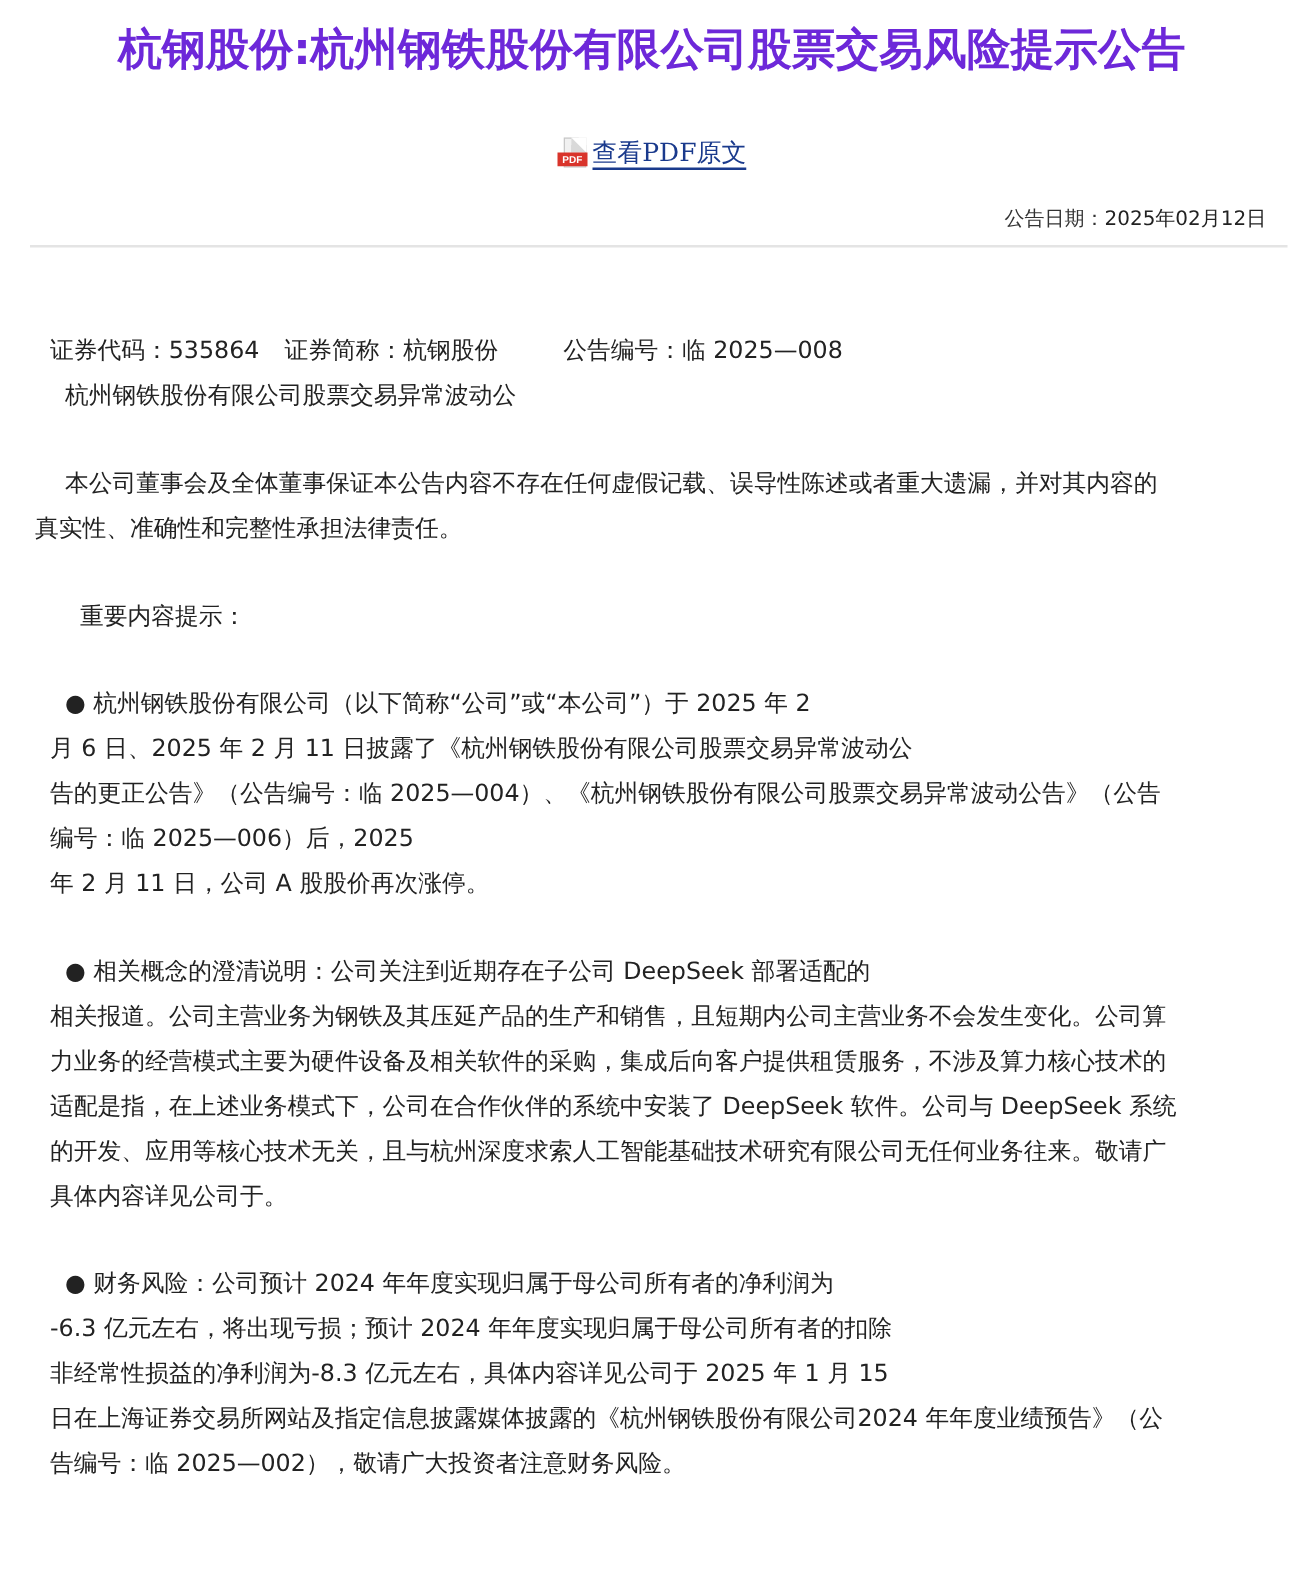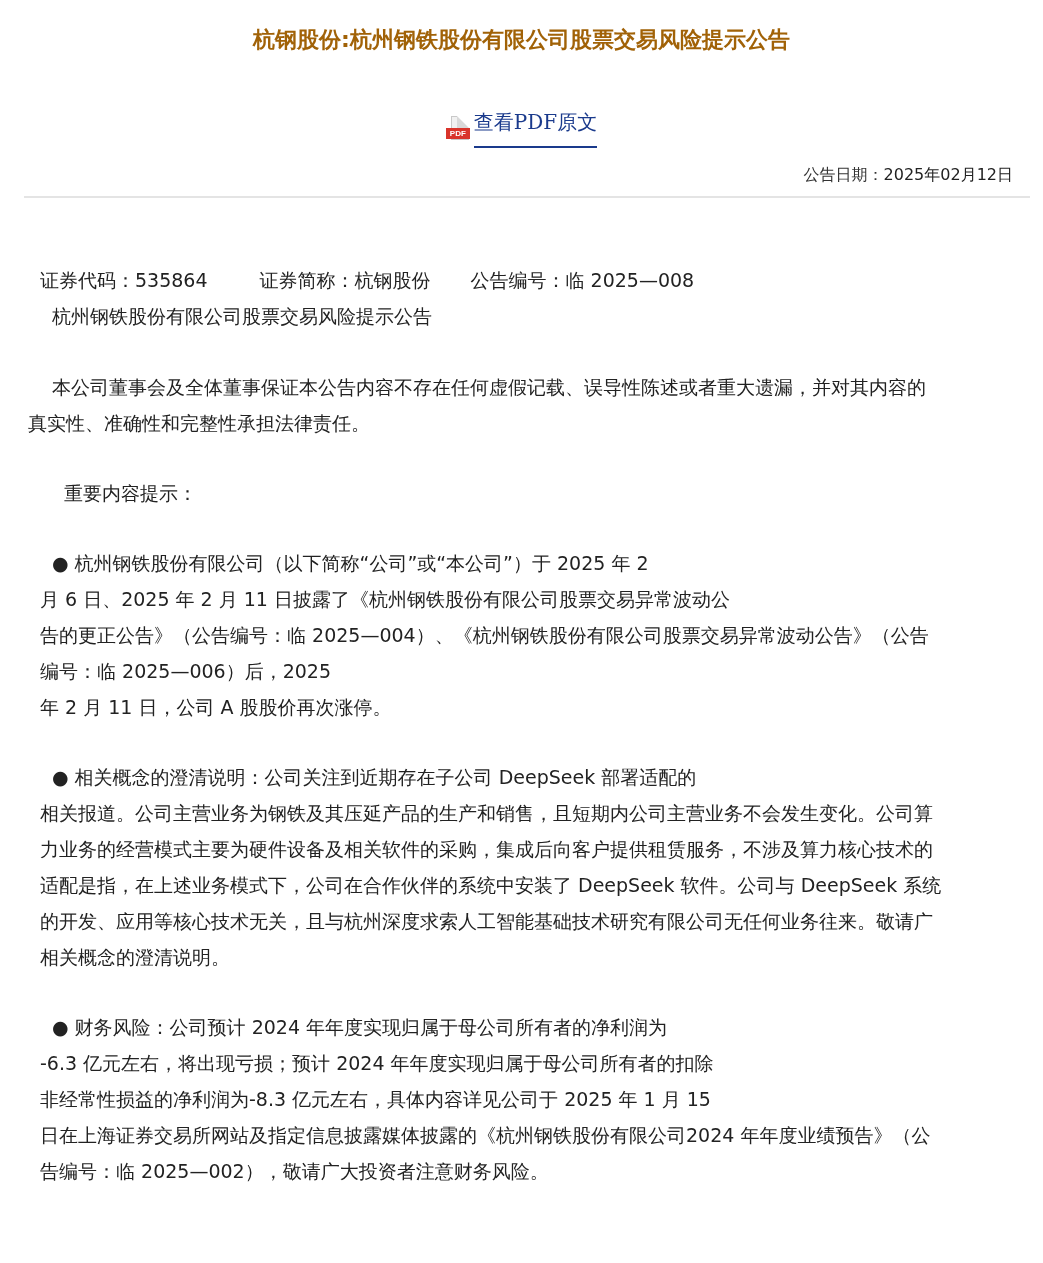--- a/index.html
+++ b/index.html
@@ -14,23 +14,23 @@
     position: relative;
     font-family: "DejaVu Sans", "Liberation Sans", sans-serif;
     color: #222222;
   }
   .title {
     position: absolute;
     top: 14px;
     left: 0;
     width: 1043px;
     text-align: center;
-    font-size: 22px;
+    font-size: 35px;
     font-weight: bold;
-    color: #a16207;
+    color: #6d28d9;
     letter-spacing: 0px;
     line-height: 52px;
     font-family: "DejaVu Sans", sans-serif;
   }
   .pdf-link-wrap {
     position: absolute;
     top: 110px;
     left: 0;
     width: 1043px;
     text-align: center;
@@ -84,21 +84,21 @@
     font-size: 8px;
     font-weight: bold;
     line-height: 11px;
     text-align: center;
     font-family: "Liberation Sans", sans-serif;
   }
   .pdf-link-text {
     font-family: "DejaVu Serif", "Liberation Serif", serif;
     border-bottom: 2px solid #1a3a8c;
     line-height: 24px;
-    padding-bottom: 12px;
+    padding-bottom: 0;
   }
   .date {
     position: absolute;
     top: 162px;
     right: 30px;
     font-size: 16px;
     line-height: 26px;
     color: #222;
   }
   .date .label { color: #333; }
@@ -118,22 +118,22 @@
     font-size: 19px;
     line-height: 36px;
     color: #222222;
   }
   .meta-line {
     display: flex;
     gap: 0;
     white-space: nowrap;
   }
   .meta-line .item { display: inline-block; }
-  .meta-line .item + .item { margin-left: 52px; }
-  .meta-line .item.third { margin-left: 40px; }
+  .meta-line .item + .item { margin-left: 20px; }
+  .meta-line .item.third { margin-left: 52px; }
   .sub-title {
     padding-left: 12px;
   }
   .para {
     margin-top: 35px;
     text-indent: 12px;
   }
   .highlight-label {
     margin-top: 34px;
     padding-left: 24px;
@@ -189,21 +189,21 @@
     <span class="item">
       <span>证券代码：</span><span>535864</span>
     </span>
     <span class="item">
       <span>证券简称：</span><span>杭钢股份</span>
     </span>
     <span class="item third">
       <span>公告编号：</span><span>临 2025—008</span>
     </span>
   </div>
-  <div class="sub-title">杭州钢铁股份有限公司股票交易风险提示公告</div>
+  <div class="sub-title">杭州钢铁股份有限公司股票交易异常波动公</div>
 
   <div class="para">
     <span style="display:block">本公司董事会及全体董事保证本公告内容不存在任何虚假记载、误导性陈述或者重大遗漏，并对其内容的</span>
     <span style="display:block;text-indent:-12px">真实性、准确性和完整性承担法律责任。</span>
   </div>
 
   <div class="highlight-label">重要内容提示：</div>
 
   <div class="bullet-block">
     <span class="line first"><span class="bullet-dot">●</span><span>杭州钢铁股份有限公司（以下简称“公司”或“本公司”）于 2025 年 2</span></span>
@@ -212,21 +212,21 @@
     <span class="line">编号：临 2025—006）后，2025</span>
     <span class="line">年 2 月 11 日，公司 A 股股价再次涨停。</span>
   </div>
 
   <div class="bullet-block">
     <span class="line first"><span class="bullet-dot">●</span><span>相关概念的澄清说明：公司关注到近期存在子公司 DeepSeek 部署适配的</span></span>
     <span class="line">相关报道。公司主营业务为钢铁及其压延产品的生产和销售，且短期内公司主营业务不会发生变化。公司算</span>
     <span class="line">力业务的经营模式主要为硬件设备及相关软件的采购，集成后向客户提供租赁服务，不涉及算力核心技术的</span>
     <span class="line">适配是指，在上述业务模式下，公司在合作伙伴的系统中安装了 DeepSeek 软件。公司与 DeepSeek 系统</span>
     <span class="line">的开发、应用等核心技术无关，且与杭州深度求索人工智能基础技术研究有限公司无任何业务往来。敬请广</span>
-    <span class="line">相关概念的澄清说明。</span>
+    <span class="line">具体内容详见公司于。</span>
   </div>
 
   <div class="bullet-block">
     <span class="line first"><span class="bullet-dot">●</span><span>财务风险：公司预计 2024 年年度实现归属于母公司所有者的净利润为</span></span>
     <span class="line">-6.3 亿元左右，将出现亏损；预计 2024 年年度实现归属于母公司所有者的扣除</span>
     <span class="line">非经常性损益的净利润为-8.3 亿元左右，具体内容详见公司于 2025 年 1 月 15</span>
     <span class="line">日在上海证券交易所网站及指定信息披露媒体披露的《杭州钢铁股份有限公司2024 年年度业绩预告》（公</span>
     <span class="line">告编号：临 2025—002），敬请广大投资者注意财务风险。</span>
   </div>
 </div>

